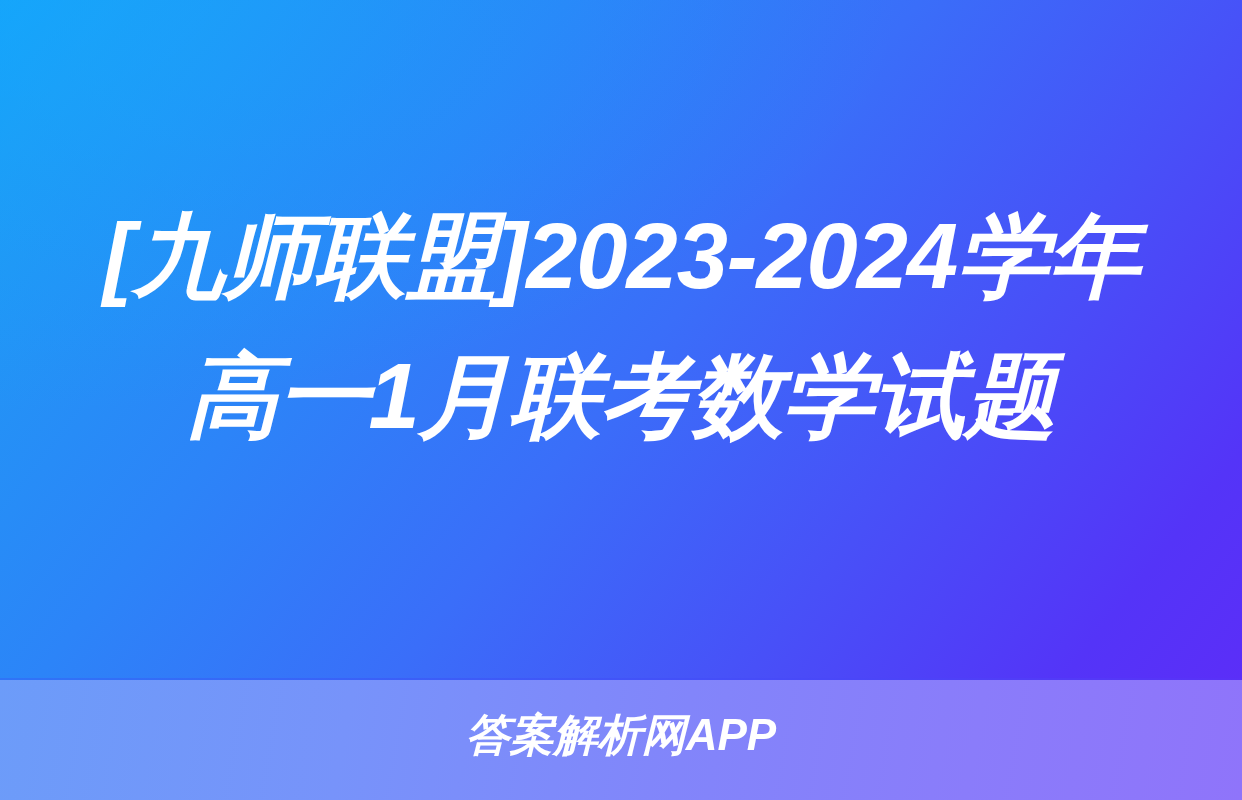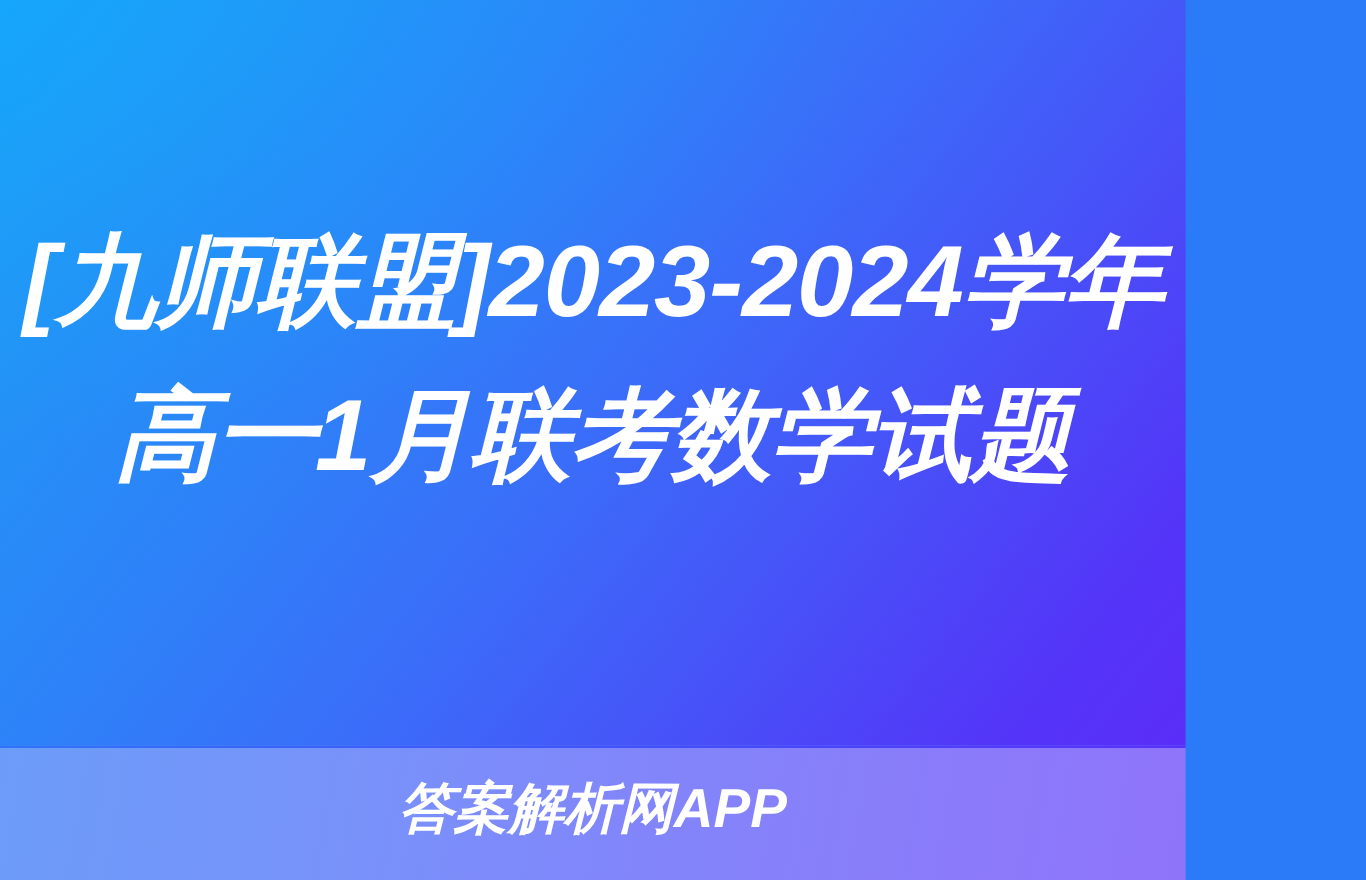--- a/index.html
+++ b/index.html
@@ -11,21 +11,21 @@
   body {
     width: 1242px;
     height: 800px;
     overflow: hidden;
     background: #2b7bf8;
     font-family: "Liberation Sans", "DejaVu Sans", sans-serif;
   }
 
   .cover {
     position: relative;
-    width: 1078px;
+    width: 1242px;
     height: 800px;
     overflow: hidden;
     display: flex;
     flex-direction: column;
   }
 
   
   .hero {
     position: relative;
     width: 100%;
@@ -103,21 +103,21 @@
     width: 100%;
     height: 2px;
     background: linear-gradient(100deg, #2f74f7 0%, #4350f8 55%, #5a30f8 100%);
     pointer-events: none;
   }
 
   .footer-text {
     position: relative;
     color: #ffffff;
     font-family: "Liberation Sans", "DejaVu Sans", sans-serif;
-    font-size: 50px;
+    font-size: 44px;
     line-height: 1;
     font-weight: 700;
     font-style: italic;
     letter-spacing: 0px;
     margin-bottom: 8px;
     white-space: nowrap;
   }
 </style>
 </head>
 <body>

